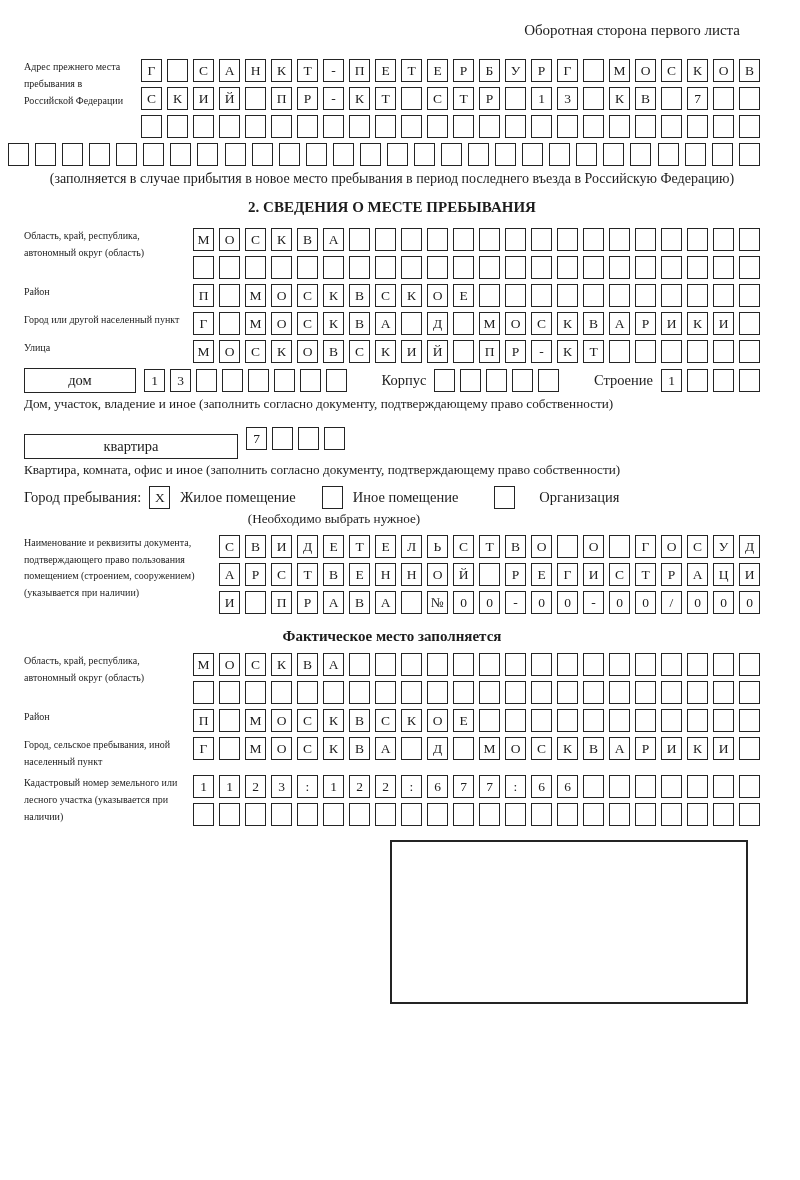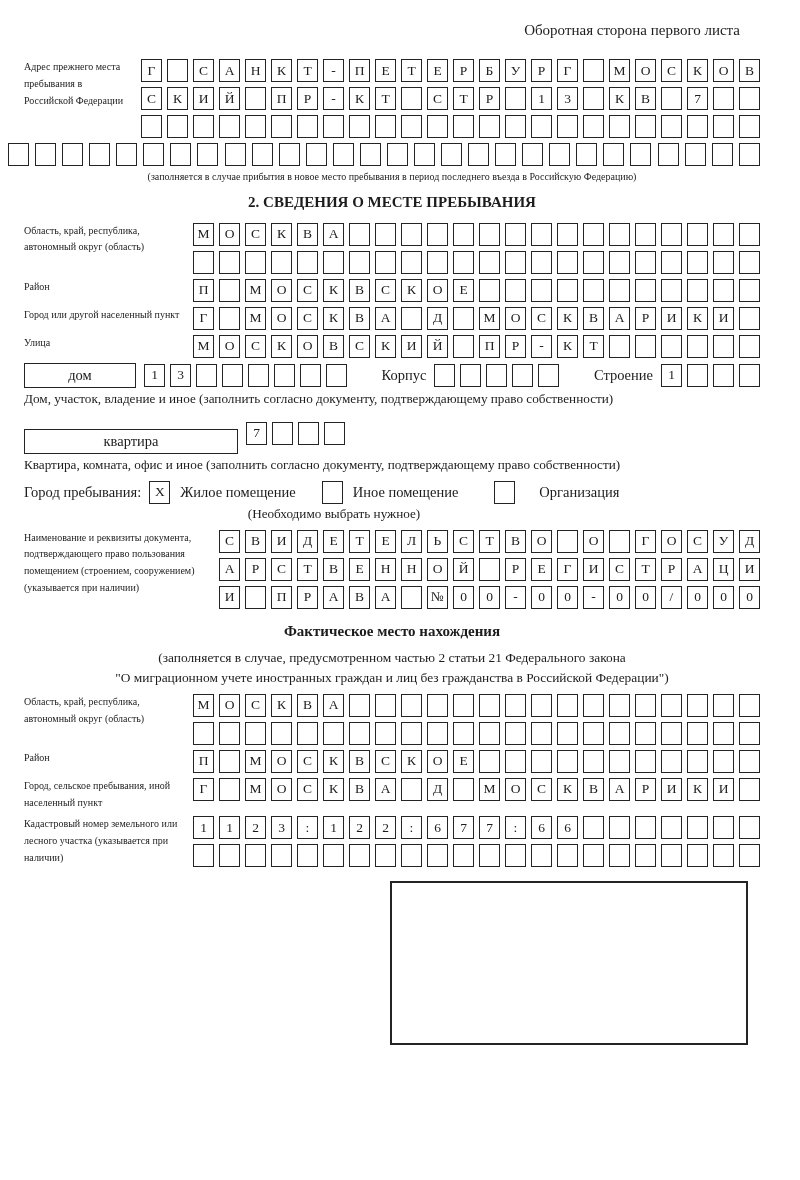--- a/index.html
+++ b/index.html
@@ -8,21 +8,21 @@
   .header-note{text-align:right;font-size:15px;margin:8px 20px 20px 0;}
   .frow{display:flex;align-items:flex-start;margin-bottom:5px;}
   .label{flex:1 1 auto;font-size:10px;line-height:1.68;padding-right:8px;}
   .gridcol{flex:0 0 auto;display:flex;flex-direction:column;gap:5px;}
   .cells{display:flex;gap:5px;flex:0 0 auto;}
   .cell{box-sizing:border-box;flex:0 0 auto;width:21px;height:23px;border:1.6px solid #242424;
         display:flex;align-items:center;justify-content:center;font-size:13.5px;line-height:1;
         font-family:"Liberation Serif","DejaVu Serif",serif;}
   .fullrow{width:calc(100% + 16px);margin-left:-16px;justify-content:space-between;margin-bottom:4px;}
   .fullrow .cell{margin:0;}
-  .caption{font-size:10px;line-height:1.35;}
+  .caption{font-size:14px;line-height:1.35;}
   .center{text-align:center;}
   .sec-title{font-weight:bold;font-size:15px;text-align:center;margin:10px 0 12px 0;}
   .dom-row{display:flex;align-items:center;margin:4px 0 2px 0;width:100%;}
   .wide-box{box-sizing:border-box;border:1.6px solid #242424;height:25px;display:flex;align-items:center;
             justify-content:center;font-size:14.5px;flex:0 0 auto;}
   .dom-box{width:112px;margin-right:8px;}
   .kv-box{width:214px;margin-right:8px;margin-top:16px;}
   .inline-label{font-size:14.5px;margin:0 8px;white-space:nowrap;}
   .small-caption{font-size:13.2px;margin:3px 0 6px 0;}
   .mesto-row{display:flex;align-items:center;margin:8px 0 2px 0;font-size:14.5px;}
@@ -415,25 +415,21 @@
           <span class="cell">0</span>
           <span class="cell">0</span>
           <span class="cell">/</span>
           <span class="cell">0</span>
           <span class="cell">0</span>
           <span class="cell">0</span>
         </div>
     </div>
   </div>
 
-  <div class="fact-title">Фактическое место нахождения</div>
-  <div class="fact-caption">
-    <span>(заполняется в случае, предусмотренном частью 2 статьи 21 Федерального закона</span><br>
-    <span>"О миграционном учете иностранных граждан и лиц без гражданства в Российской Федерации")</span>
-  </div>
+  <div class="fact-title">Фактическое место заполняется</div>
 
   <div class="frow">
     <div class="label">Область, край, республика, автономный округ (область)</div>
     <div class="gridcol">
       <div class="cells">
           <span class="cell">М</span>
           <span class="cell">О</span>
           <span class="cell">С</span>
           <span class="cell">К</span>
           <span class="cell">В</span>

